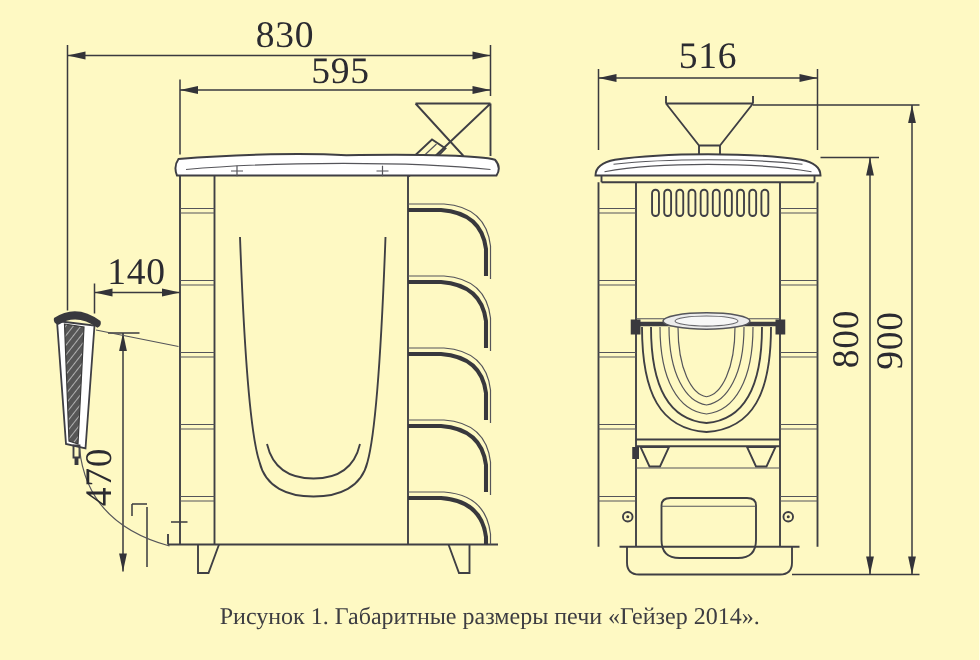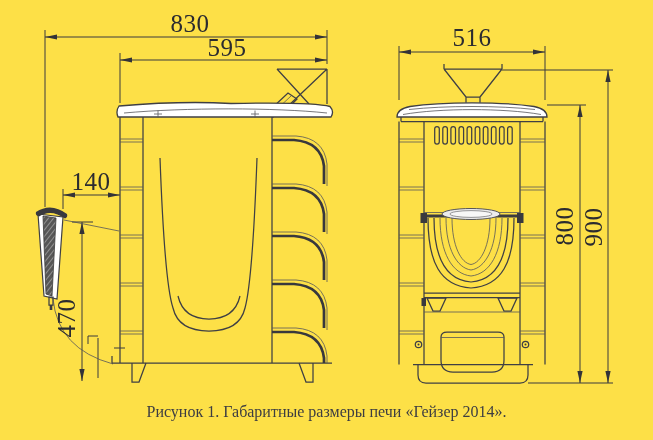--- a/index.html
+++ b/index.html
@@ -1,16 +1,16 @@
 <!DOCTYPE html>
 <html><head>
 <meta charset="utf-8">
 <style>
   html,body{margin:0;padding:0;background:#ffffff;}
-  #page{position:relative;width:653px;height:440px;background:#fde047;overflow:hidden;
+  #page{position:relative;width:653px;height:440px;background:#fef9c3;overflow:hidden;
         font-family:"Liberation Serif", serif;}
   #drawing{position:absolute;left:0;top:0;}
   .dim-label{position:absolute;width:70px;text-align:center;font-size:25px;line-height:26px;
              color:#2b2b30;letter-spacing:0.5px;}
   .rot{transform:rotate(-90deg);transform-origin:center center;}
   #caption{position:absolute;left:0;top:403px;width:653px;text-align:center;
            font-size:16px;color:#3d3d42;}
   svg .ln{stroke:#3f3f44;stroke-width:1.25;fill:none;}
   svg .thin{stroke:#55555a;stroke-width:0.8;fill:none;}
   svg .thick{stroke:#38383d;stroke-width:2.7;fill:none;}

